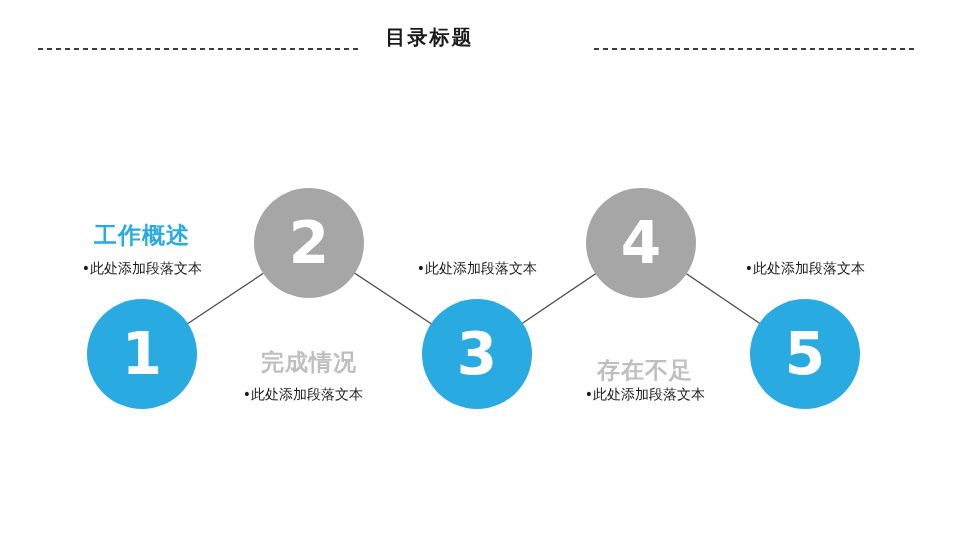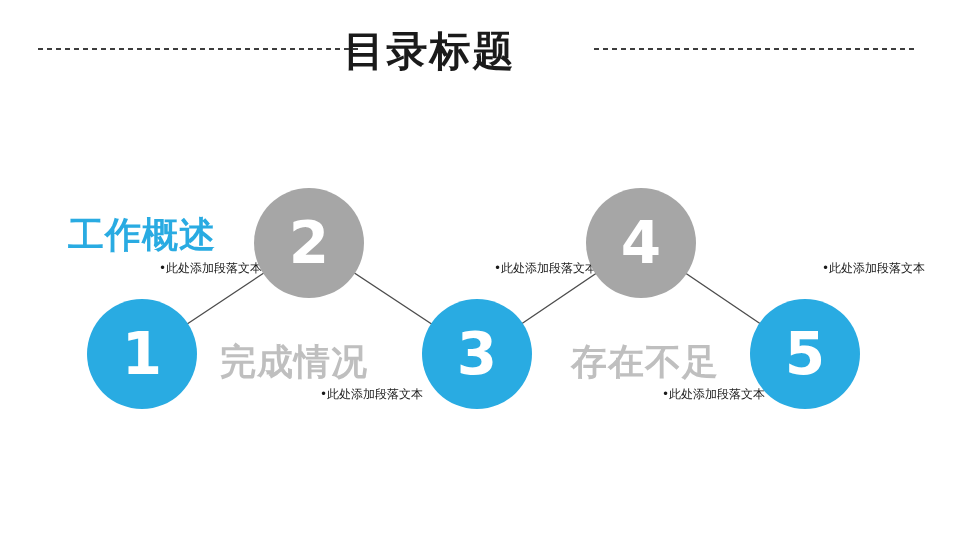--- a/index.html
+++ b/index.html
@@ -18,21 +18,21 @@
     background: #ffffff;
   }
 
   
   .title {
     position: absolute;
     left: 0;
     top: 24px;
     width: 859px;
     text-align: center;
-    font-size: 41px;
+    font-size: 20px;
     font-weight: 700;
     color: #1a1a1a;
     letter-spacing: 2px;
   }
   .dash {
     position: absolute;
     top: 48px;
     height: 2px;
     background: repeating-linear-gradient(90deg, #3d3d3d 0 5px, transparent 5px 9px);
   }
@@ -72,44 +72,44 @@
   .pos-c2 { left: 254px; top: 188px; }
   .pos-c3 { left: 422px; top: 299px; }
   .pos-c4 { left: 586px; top: 188px; }
   .pos-c5 { left: 750px; top: 299px; }
 
   
   .heading {
     position: absolute;
     width: 240px;
     text-align: center;
-    font-size: 36px;
+    font-size: 23px;
     font-weight: 700;
     line-height: 40px;
     letter-spacing: 1px;
     z-index: 2;
   }
   .heading.blue { color: #29abe2; }
   .heading.gray { color: #bfbfbf; }
   .body-text {
     position: absolute;
     width: 240px;
-    text-align: right;
-    font-size: 12px;
+    text-align: center;
+    font-size: 14px;
     color: #1a1a1a;
     line-height: 18px;
     z-index: 2;
   }
   .pos-h1 { left: 22px;  top: 215px; }
   .pos-b1 { left: 22px;  top: 259px; }
-  .pos-h2 { left: 174px; top: 342px; }
+  .pos-h2 { left: 189px; top: 342px; }
   .pos-b2 { left: 183px; top: 385px; }
   .pos-h3 { left: 357px; top: 215px; }
   .pos-b3 { left: 357px; top: 259px; }
-  .pos-h4 { left: 525px; top: 342px; }
+  .pos-h4 { left: 525px; top: 350px; }
   .pos-b4 { left: 525px; top: 385px; }
   .pos-h5 { left: 685px; top: 215px; }
   .pos-b5 { left: 685px; top: 259px; }
 </style>
 </head>
 <body>
 
 <div class="slide">
 
   <div class="title">目录标题</div>

